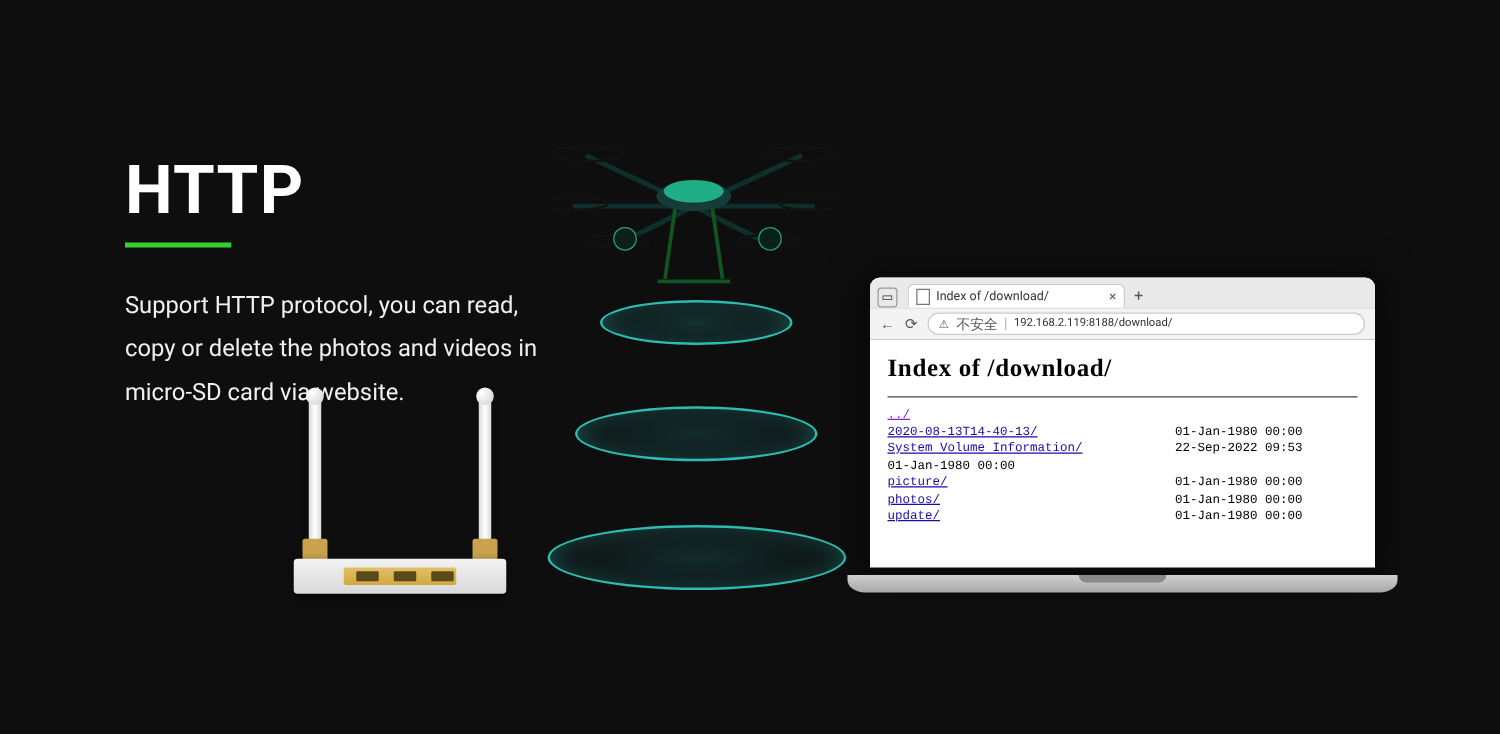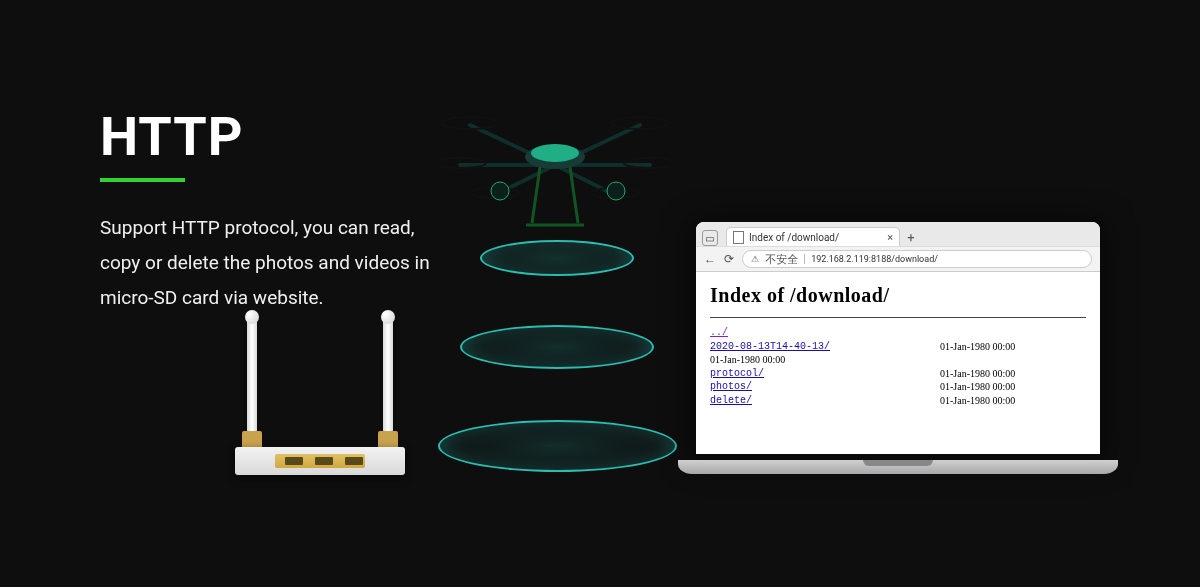--- a/index.html
+++ b/index.html
@@ -18,21 +18,21 @@
   .text-block {
     position: absolute;
     left: 100px;
     top: 105px;
     width: 330px;
   }
   .title {
     font-size: 54px;
     font-weight: 700;
     letter-spacing: 1px;
-    margin: 0 0 10px 0;
+    margin: 16px 0 10px 0;
   }
   .underline {
     width: 85px;
     height: 4px;
     background: #33d133;
     margin-bottom: 28px;
   }
   .desc {
     font-size: 19px;
     line-height: 1.85;
@@ -249,21 +249,21 @@
   }
   .listing{
     font-family: "Courier New", monospace;
     font-size:10px;
     line-height:1.35;
   }
   .listing .row{ display:flex; }
   .listing .name{ flex:0 0 230px; }
   .listing .name a{ color:#1a0dab; }
   .listing .parent a{ color:#7b26c9; text-decoration:underline; }
-  .listing .date{ color:#000; white-space:pre;font-family:Liberation Serif, serif; }
+  .listing .date{ color:#000; white-space:pre; }
 
 </style>
 </head>
 <body>
 
 <div class="text-block">
   <div class="title">HTTP</div>
   <div class="underline"></div>
   <div class="desc">Support HTTP protocol, you can read, copy or delete the photos and videos in micro-SD card via website.</div>
 </div>
@@ -352,32 +352,36 @@
       <div class="listing">
         <div class="row parent">
           <span class="name"><a>../</a></span>
         </div>
         <div id="rows">
             <div class="row">
               <span class="name"><a href="#">2020-08-13T14-40-13/</a></span>
               <span class="date">01-Jan-1980 00:00</span>
             </div>
             <div class="row">
-              <span class="date">01-Jan-1980 00:00</span>
-            </div>
-            <div class="row">
-              <span class="name"><a href="#">protocol/</a></span>
+              <span class="name"><a href="#">System Volume Information/</a></span>
+              <span class="date">22-Sep-2022 09:53</span>
+            </div>
+            <div class="row">
+              <span class="date">01-Jan-1980 00:00</span>
+            </div>
+            <div class="row">
+              <span class="name"><a href="#">picture/</a></span>
               <span class="date">01-Jan-1980 00:00</span>
             </div>
             <div class="row">
               <span class="name"><a href="#">photos/</a></span>
               <span class="date">01-Jan-1980 00:00</span>
             </div>
             <div class="row">
-              <span class="name"><a href="#">delete/</a></span>
+              <span class="name"><a href="#">update/</a></span>
               <span class="date">01-Jan-1980 00:00</span>
             </div>
           </div>
       </div>
     </div>
 
   </div>
   <div class="laptop-base"></div>
 </div>
 

